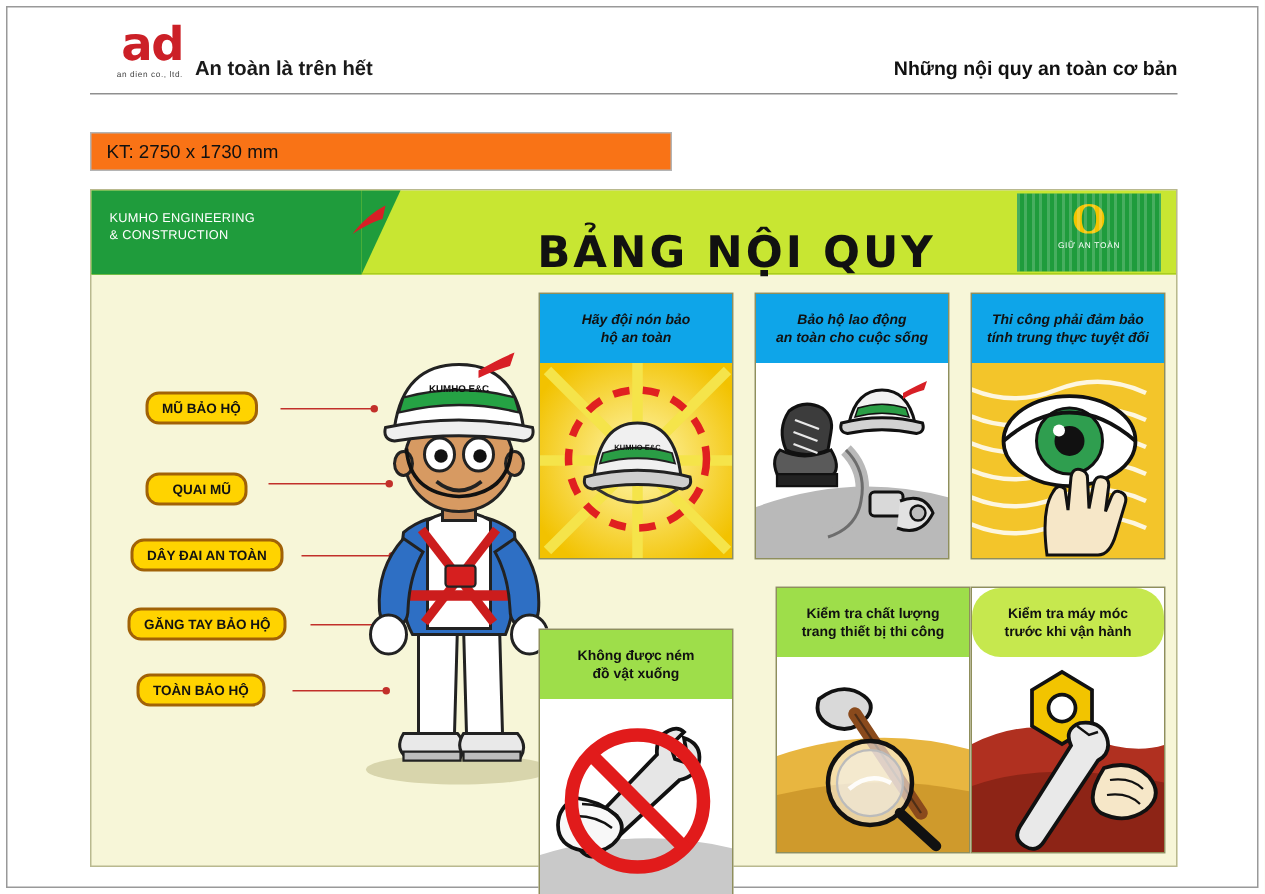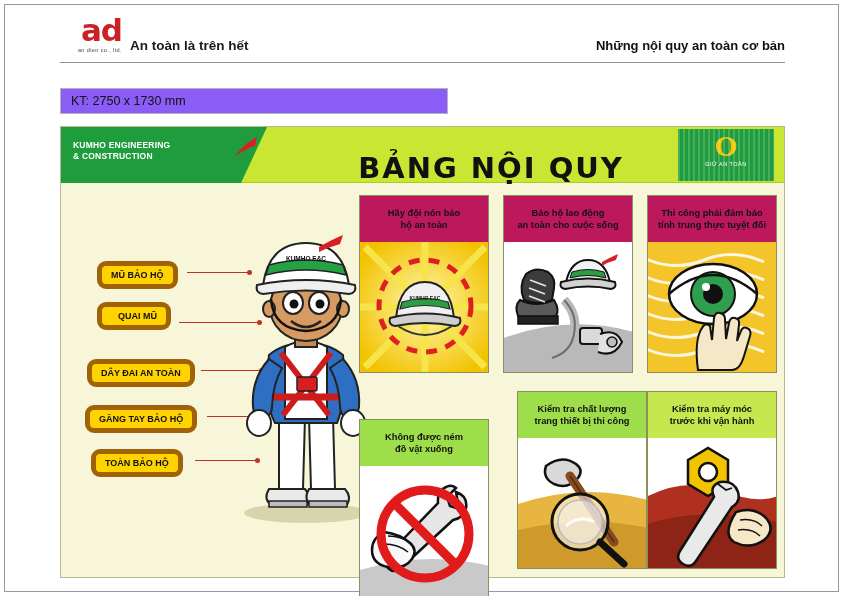--- a/index.html
+++ b/index.html
@@ -73,21 +73,21 @@
     width: 725px;
     height: 1px;
     background: #8f8f8f;
   }
 
   
   .size-bar {
     position: absolute;
     left: 60px; top: 88px;
     width: 388px; height: 26px;
-    background: #8b5cf6;
+    background: #f97316;
     border: 1px solid #b4b4b4;
     box-sizing: border-box;
   }
   .size-bar span {
     position: absolute;
     left: 10px; top: 5px;
     font-size: 12.5px;
     color: #111;
   }
 
@@ -119,21 +119,21 @@
     content: "";
     position: absolute;
     right: -26px; top: 0;
     border-left: 26px solid #1f9c3c;
     border-bottom: 56px solid transparent;
   }
   .kumho-text {
     position: absolute;
     left: 12px; top: 13px;
     font-size: 8.5px;
-    font-weight: bold;
+    font-weight: normal;
     color: #ffffff;
     line-height: 11px;
     letter-spacing: .2px;
   }
   .kumho-swoosh {
     position: absolute;
     left: 172px; top: 9px;
     width: 26px; height: 22px;
   }
   .banner-title {
@@ -174,21 +174,21 @@
     width: 96px; height: 52px;
     background: repeating-linear-gradient(90deg,
       rgba(255,255,255,.18) 0 2px, rgba(0,0,0,0) 2px 5px);
     pointer-events: none;
   }
 
   
   .label-chip {
     position: absolute;
     background: #ffd300;
-    border: 5px solid #a16207;
+    border: 2px solid #a16207;
     border-radius: 9px;
     font-size: 9px;
     font-weight: bold;
     color: #111;
     padding: 4px 9px;
     white-space: nowrap;
     box-sizing: border-box;
   }
   .leader {
     position: absolute;
@@ -241,23 +241,23 @@
     height: 130px;
     overflow: hidden;
   }
   .c1 { left: 0;   top: 0; }
   .c2 { left: 144px; top: 0; }
   .c3 { left: 288px; top: 0; }
   .c4 { left: 0;   top: 196px; margin-top: 28px; }
   .c5 { left: 158px; top: 196px; }
   .c6 { left: 288px; top: 196px; }
 
-  .t-yellow { background: #be185d; }
+  .t-yellow { background: #0ea5e9; font-style: italic; }
   .t-green  { background: #9ede4a; }
-  .t-lime   { background: #c6e84e; }
+  .t-lime   { background: #c6e84e; border-radius: 19px; }
 
   svg { display: block; }
 </style>
 </head>
 <body>
 
 <div id="page">
   <div class="page-border"></div>
 
   <div class="header">
@@ -290,21 +290,21 @@
         <div class="badge-stripes"></div>
         <div class="badge-o">O</div>
         <div class="badge-label">GIỮ AN TOÀN</div>
       </div>
     </div>
 
     <div class="label-chip" style="left:36px; top:134px;">MŨ BẢO HỘ</div>
     <div class="leader" style="left:126px; top:145px; width:62px;"></div>
     <div class="leader-dot" style="left:186px; top:143px;"></div>
 
-    <div class="label-chip" style="left:36px; top:175px;padding-left:16px;">QUAI  MŨ</div>
+    <div class="label-chip" style="left:36px; top:188px;padding-left:16px;">QUAI  MŨ</div>
     <div class="leader" style="left:118px; top:195px; width:80px;"></div>
     <div class="leader-dot" style="left:196px; top:193px;"></div>
 
     <div class="label-chip" style="left:26px; top:232px;">DÂY ĐAI AN TOÀN</div>
     <div class="leader" style="left:140px; top:243px; width:60px;"></div>
     <div class="leader-dot" style="left:198px; top:241px;"></div>
 
     <div class="label-chip" style="left:24px; top:278px;">GĂNG TAY BẢO HỘ</div>
     <div class="leader" style="left:146px; top:289px; width:46px;"></div>
     <div class="leader-dot" style="left:190px; top:287px;"></div>

